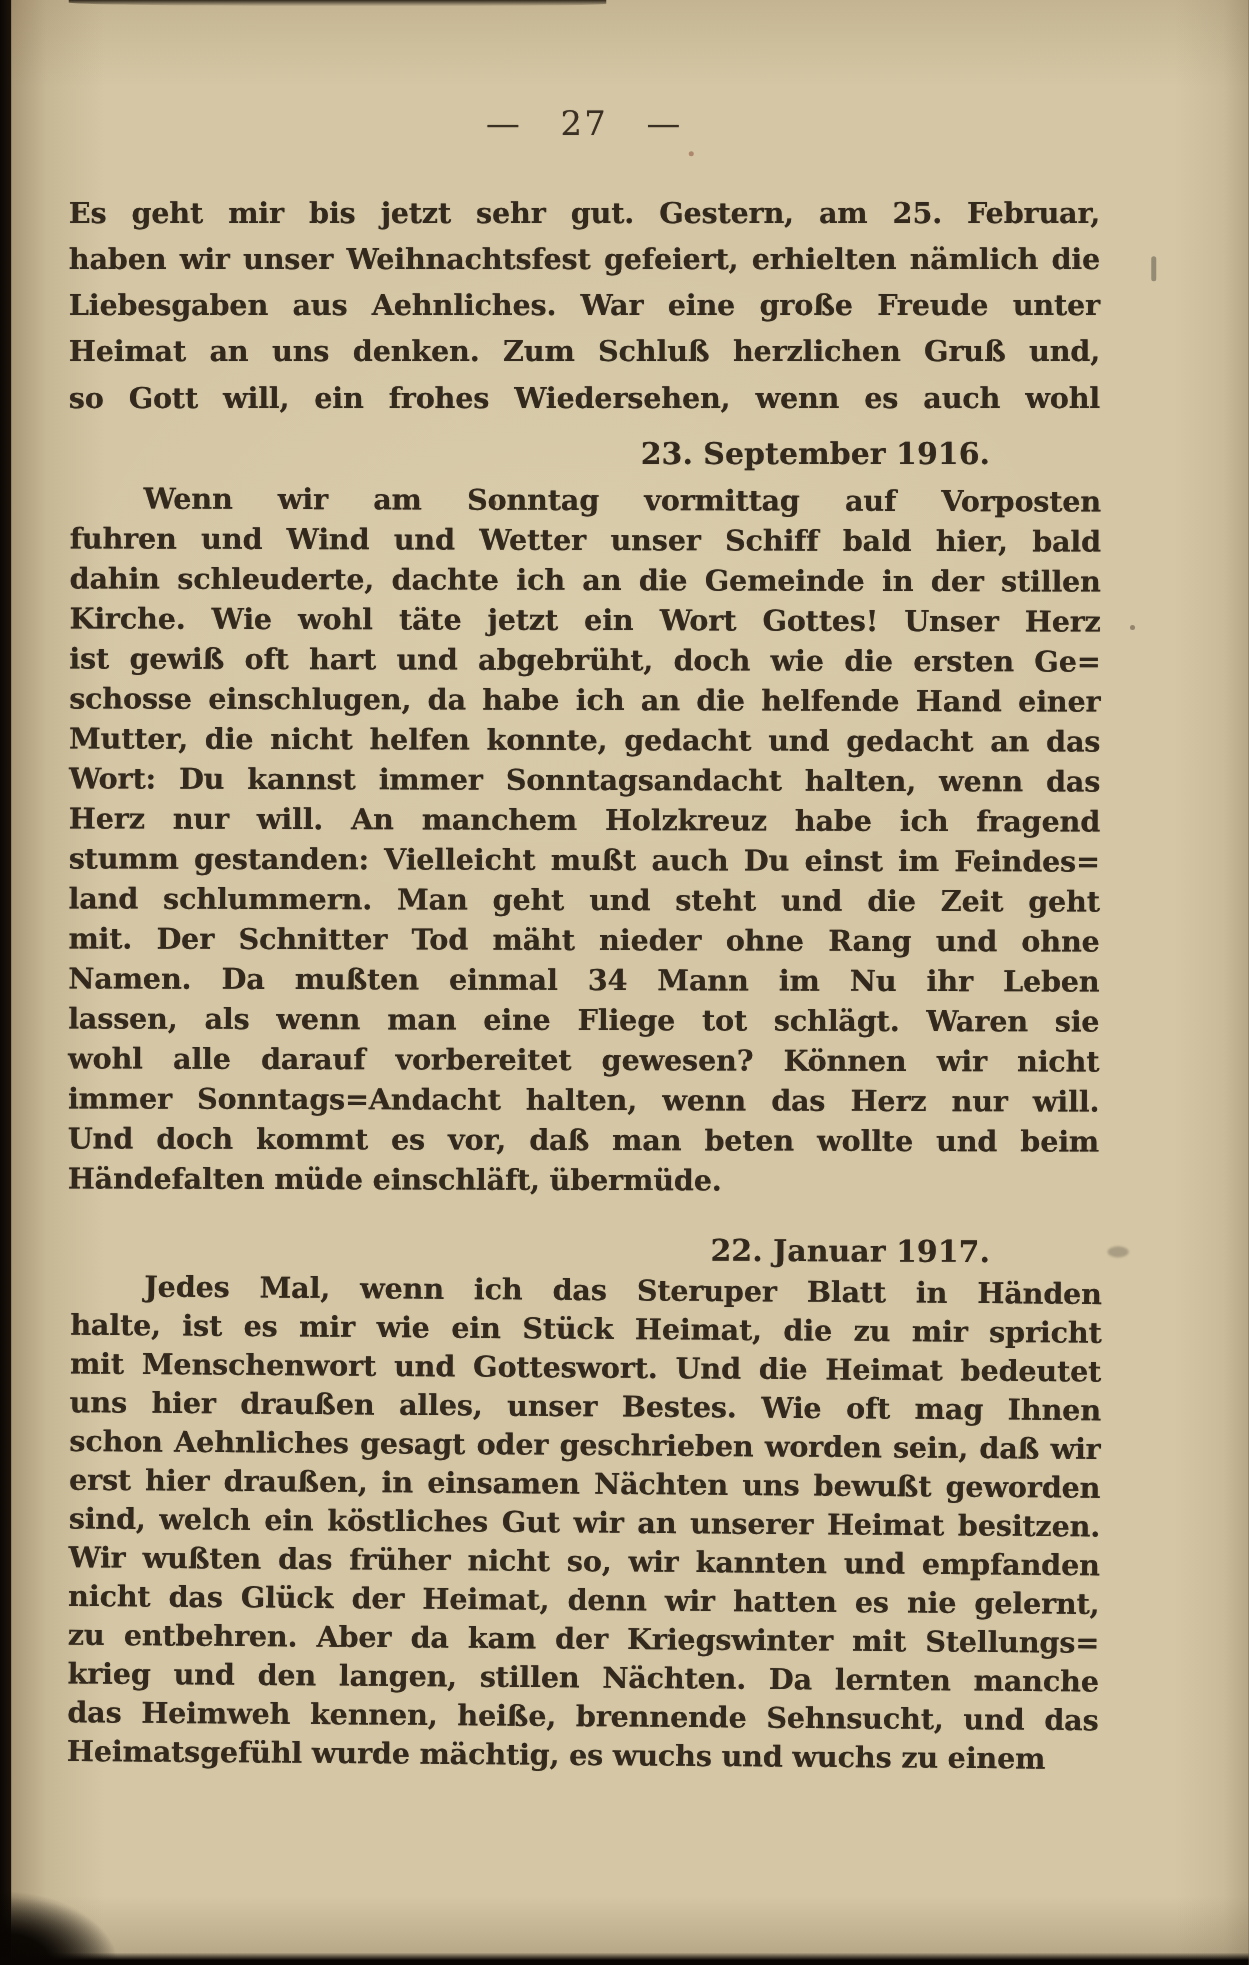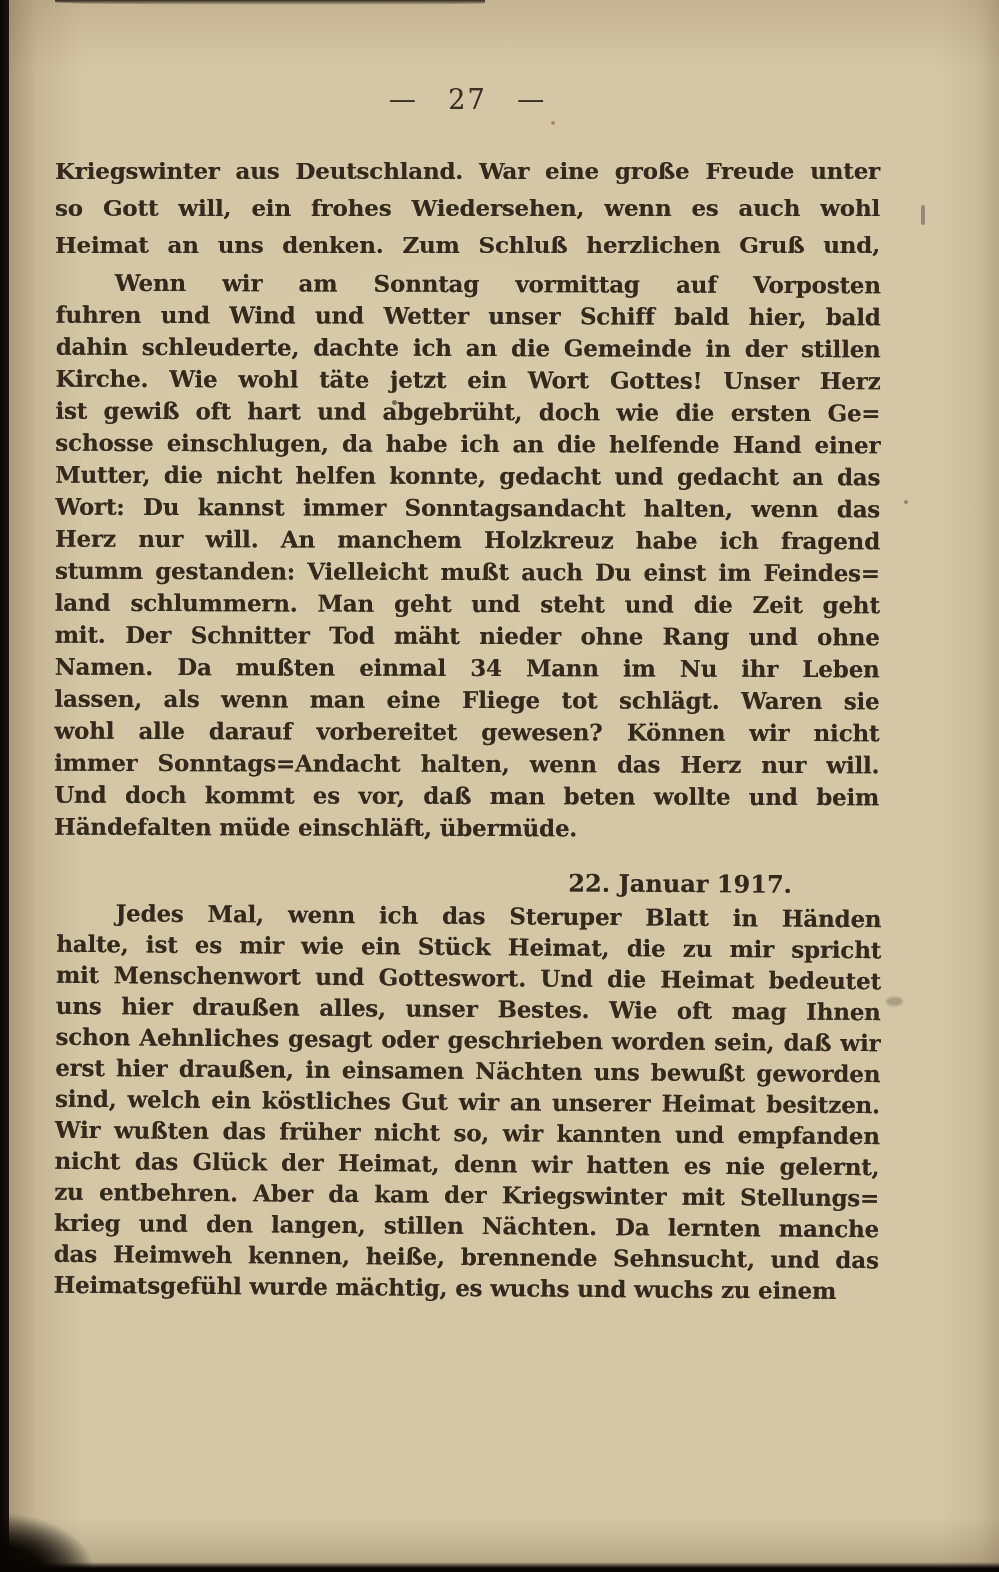--- a/index.html
+++ b/index.html
@@ -117,24 +117,27 @@
 
   <div class="spine-shadow"></div>
 
   <div class="paper">
     <div class="top-edge"></div>
 
     <div class="content">
       <div class="page-number">— 27 —</div>
       <div id="page-body">
           <div class="sec s0 para">
-            <div class="line">Kriegswinter aus Deutschland. War eine große Freude unter</div>
+            <div class="line">Es geht mir bis jetzt sehr gut. Gestern, am 25. Februar,</div>
+            <div class="line">haben wir unser Weihnachtsfest gefeiert, erhielten nämlich die</div>
+            <div class="line">Liebesgaben aus Aehnliches. War eine große Freude unter</div>
+            <div class="line">Heimat an uns denken. Zum Schluß herzlichen Gruß und,</div>
             <div class="line">so Gott will, ein frohes Wiedersehen, wenn es auch wohl</div>
-            <div class="line">Heimat an uns denken. Zum Schluß herzlichen Gruß und,</div>
           </div>
+          <div class="sec s1 date">23. September 1916.</div>
           <div class="sec s2 para">
             <div class="line first-indent">Wenn wir am Sonntag vormittag auf Vorposten</div>
             <div class="line">fuhren und Wind und Wetter unser Schiff bald hier, bald</div>
             <div class="line">dahin schleuderte, dachte ich an die Gemeinde in der stillen</div>
             <div class="line">Kirche. Wie wohl täte jetzt ein Wort Gottes! Unser Herz</div>
             <div class="line">ist gewiß oft hart und abgebrüht, doch wie die ersten Ge=</div>
             <div class="line">schosse einschlugen, da habe ich an die helfende Hand einer</div>
             <div class="line">Mutter, die nicht helfen konnte, gedacht und gedacht an das</div>
             <div class="line">Wort: Du kannst immer Sonntagsandacht halten, wenn das</div>
             <div class="line">Herz nur will. An manchem Holzkreuz habe ich fragend</div>

